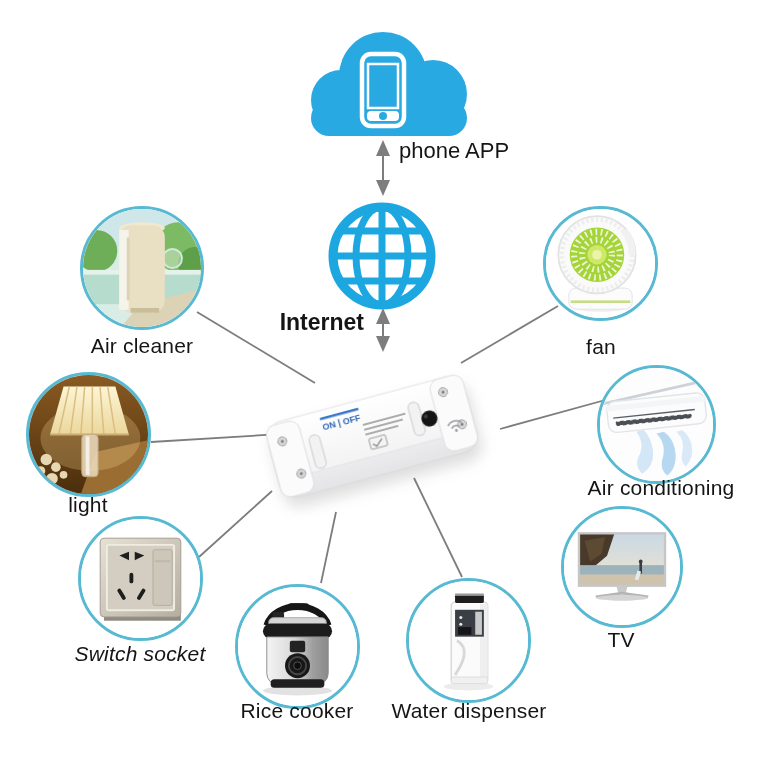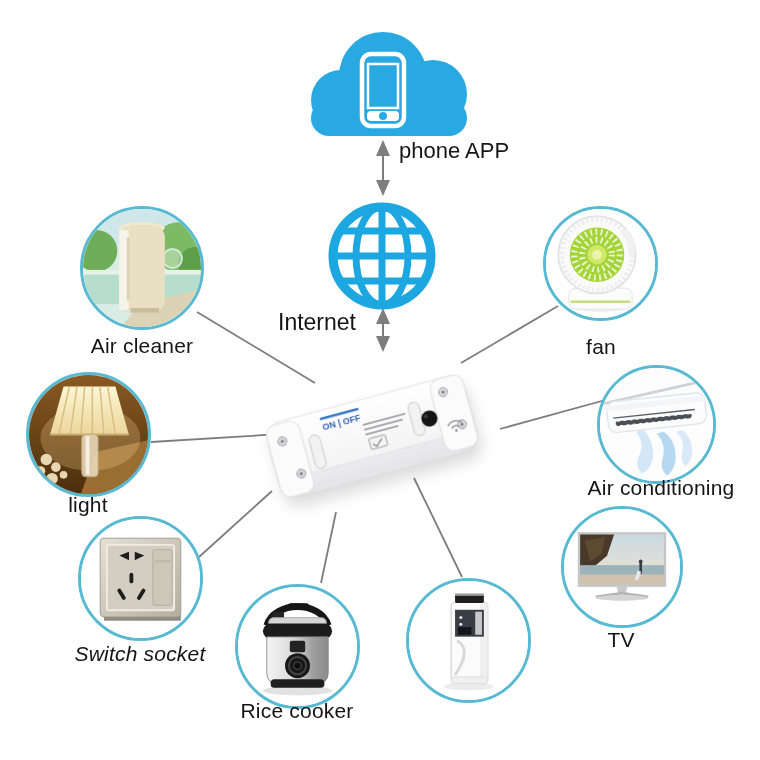--- a/index.html
+++ b/index.html
@@ -72,21 +72,21 @@
   <div class="abs" style="left:327px;top:201px;width:110px;height:110px;">
     <svg viewBox="0 0 110 110" width="110" height="110">
       <circle cx="55" cy="55" r="49" fill="#ffffff" stroke="#1da7e0" stroke-width="9"></circle>
       <ellipse cx="55" cy="55" rx="26" ry="49" fill="none" stroke="#1da7e0" stroke-width="7"></ellipse>
       <line x1="55" y1="6" x2="55" y2="104" stroke="#1da7e0" stroke-width="7"></line>
       <line x1="14" y1="30" x2="96" y2="30" stroke="#1da7e0" stroke-width="7"></line>
       <line x1="6" y1="55" x2="104" y2="55" stroke="#1da7e0" stroke-width="7"></line>
       <line x1="14" y1="80" x2="96" y2="80" stroke="#1da7e0" stroke-width="7"></line>
     </svg>
   </div>
-  <div class="free-label" id="internet-label" style="left:356px;top:309px;">Internet</div>
+  <div class="free-label" id="internet-label" style="left:364px;top:309px;font-weight:bold;">Internet</div>
 
   <div id="hub">
     <svg viewBox="0 0 208 84" width="208" height="84">
       <defs>
         <linearGradient id="gBody" x1="0" y1="0" x2="0" y2="1">
           <stop offset="0" stop-color="#ffffff"></stop>
             <stop offset="1" stop-color="#e4e4e7"></stop>
         </linearGradient>
         <linearGradient id="gTop" x1="0" y1="0" x2="0" y2="1">
           <stop offset="0" stop-color="#ffffff"></stop>
@@ -291,20 +291,21 @@
       <rect x="48" y="13" width="30" height="2.5" fill="#9a9a9a"></rect>
       <rect x="48" y="30" width="30" height="28" fill="#3a3f46"></rect>
       <rect x="69" y="32" width="7" height="24" fill="#c9c9c9"></rect>
       <circle cx="54" cy="38" r="1.6" fill="#e8e8e8"></circle>
       <circle cx="54" cy="45" r="1.6" fill="#e8e8e8"></circle>
       <rect x="51" y="48" width="14" height="8" fill="#14161a"></rect>
       <path d="M50,62 C64,70 56,86 48,98" fill="none" stroke="#d8d8d8" stroke-width="3"></path>
       <rect x="44" y="100" width="38" height="7" rx="2" fill="#f0f0f0" stroke="#dcdcdc"></rect>
     </svg>
   </div>
+  <div class="node-label" style="left:469px;top:699px;">Water dispenser</div>
 
   <div class="circle-node" style="left:561px;top:506px;width:122px;height:122px;">
     <svg viewBox="0 0 124 124">
       <defs>
         <linearGradient id="gSky" x1="0" y1="0" x2="0" y2="1">
           <stop offset="0" stop-color="#c9d8e4"></stop>
             <stop offset="1" stop-color="#efe4cf"></stop>
         </linearGradient>
       </defs>
       <rect width="124" height="124" fill="#ffffff"></rect>

